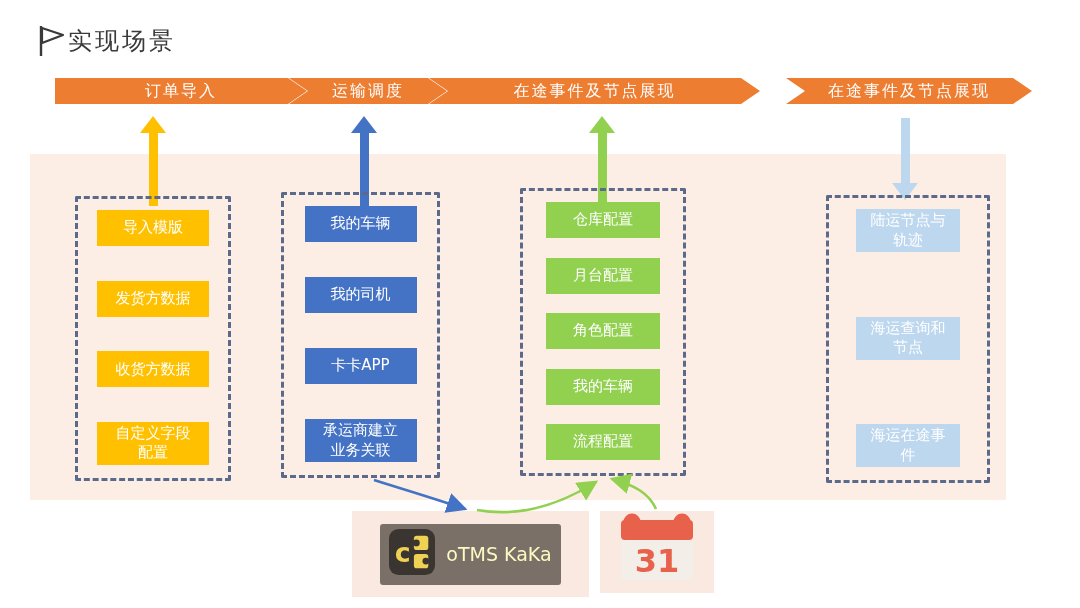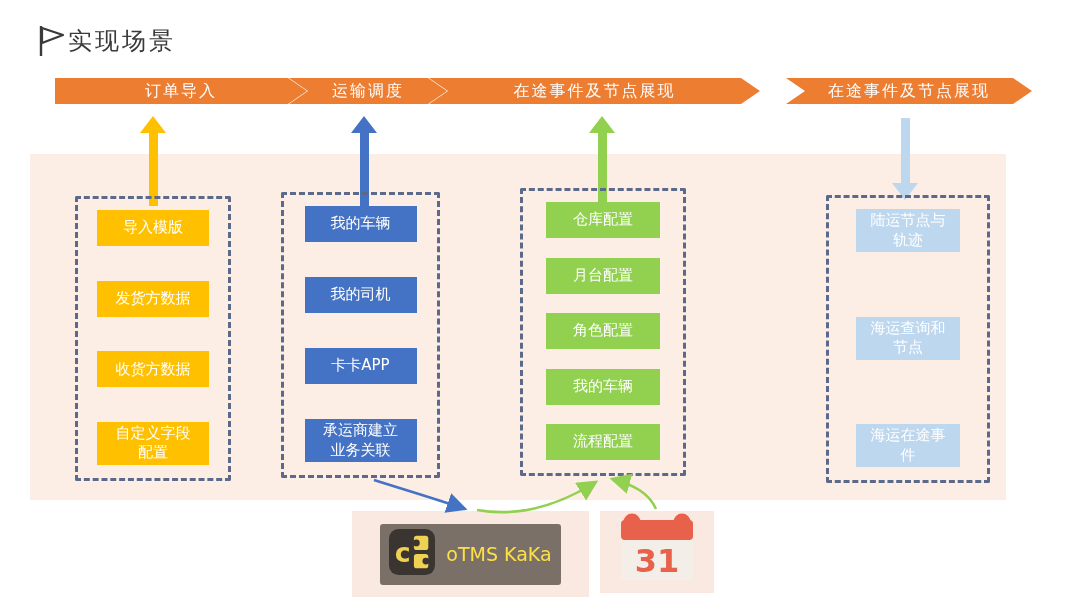--- a/index.html
+++ b/index.html
@@ -48,21 +48,21 @@
     display:flex;align-items:center;justify-content:center;text-align:center;
     color:#fff;font-size:15px;line-height:1.3;
   }
   #col1 .item{background:var(--c-yellow);}
   #col2 .item{background:var(--c-blue);}
   #col3 .item{background:var(--c-green);width:114px;font-family:Liberation Serif, serif;}
   #col4 .item{background:var(--c-lightblue);width:104px;}
   
   .kaka-box{position:absolute;left:352px;top:511px;width:237px;height:86px;background:var(--c-pink);display:flex;align-items:center;justify-content:center;}
   .kaka-inner{width:181px;height:61px;background:var(--c-taupe);border-radius:3px;display:flex;align-items:center;justify-content:center;gap:11px;}
-  .kaka-label{color:#fde047;font-size:19px;}
+  .kaka-label{color:#fef9c3;font-size:19px;}
   .cal-box{position:absolute;left:600px;top:511px;width:114px;height:82px;background:var(--c-pink);display:flex;justify-content:center;}
   
   .overlay{position:absolute;left:0;top:0;width:1080px;height:608px;pointer-events:none;}
   .curve-blue{fill:none;stroke:var(--c-blue);stroke-width:2.6px;}
   .curve-green{fill:none;stroke:var(--c-green);stroke-width:2.6px;}
 </style>
 </head>
 <body>
 
 <div class="stage">

